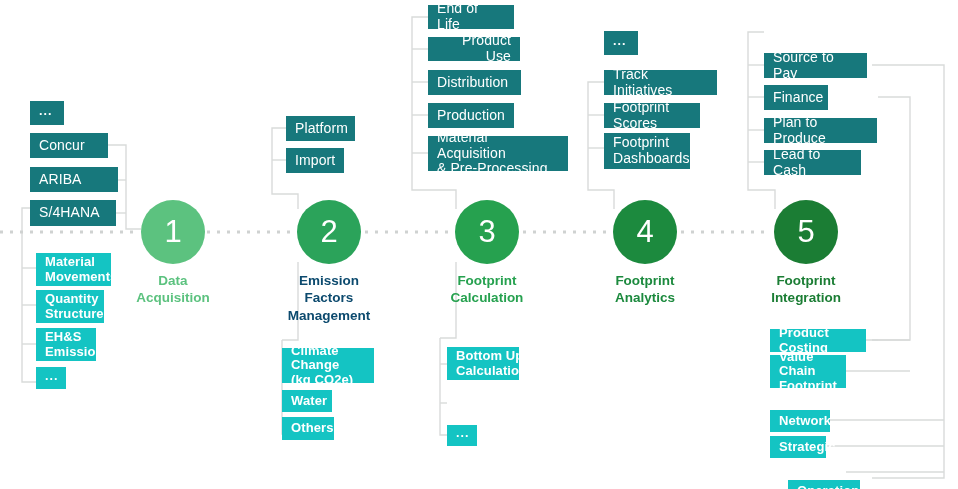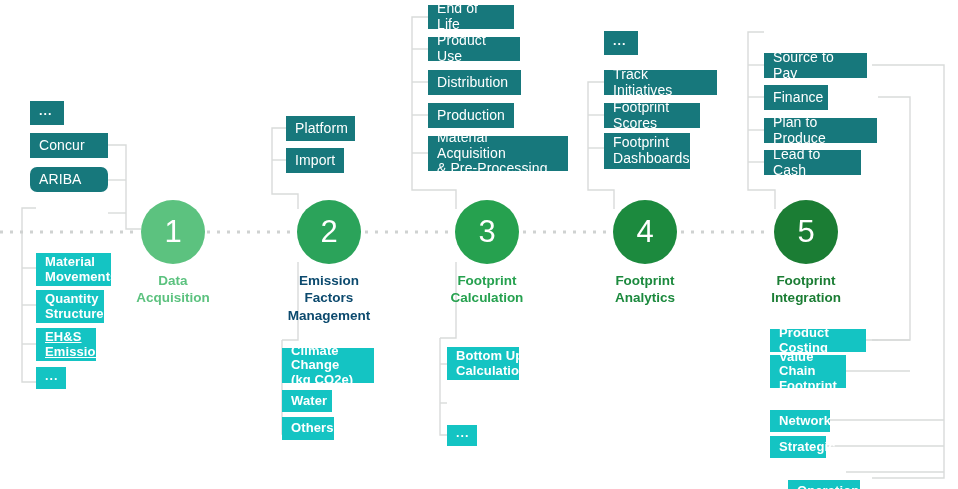--- a/index.html
+++ b/index.html
@@ -77,27 +77,28 @@
       <line x1="0" y1="232" x2="140" y2="232"></line>
       <line x1="207" y1="232" x2="296" y2="232"></line>
       <line x1="365" y1="232" x2="454" y2="232"></line>
       <line x1="523" y1="232" x2="612" y2="232"></line>
       <line x1="681" y1="232" x2="770" y2="232"></line>
     </g>
   </svg>
 
   <div class="node dark dots" style="left:30px;top:101px;width:34px;height:24px;">...</div>
   <div class="node dark" style="left:30px;top:133px;width:78px;height:25px;">Concur</div>
-  <div class="node dark" style="left:30px;top:167px;width:78px;height:25px;border-radius:7px;">ARIBA</div>
+  <div class="node dark" style="left:30px;top:167px;width:88px;height:25px;">ARIBA</div>
+  <div class="node dark" style="left:30px;top:200px;width:86px;height:26px;">S/4HANA</div>
 
   <div class="node light" style="left:36px;top:253px;width:75px;height:33px;">Material
 Movements</div>
   <div class="node light" style="left:36px;top:290px;width:68px;height:33px;">Quantity
 Structures</div>
-  <div class="node light" style="left:36px;top:328px;width:60px;height:33px;text-decoration:underline;">EH&amp;S
+  <div class="node light" style="left:36px;top:328px;width:60px;height:33px;">EH&amp;S
 Emissions</div>
   <div class="node light dots" style="left:36px;top:367px;width:30px;height:22px;">...</div>
 
   <div class="circle" style="left:141px;top:200px;width:64px;height:64px;background:#5cc27f;">1</div>
   <div class="steplabel" style="left:108px;top:272px;width:130px;color:#5cc27f;">Data
 Acquisition</div>
 
   <div class="node dark" style="left:286px;top:116px;width:69px;height:25px;">Platform</div>
   <div class="node dark" style="left:286px;top:148px;width:58px;height:25px;">Import</div>
 
@@ -105,21 +106,21 @@
 (kg CO2e)</div>
   <div class="node light" style="left:282px;top:390px;width:50px;height:22px;">Water</div>
   <div class="node light" style="left:282px;top:417px;width:52px;height:23px;">Others</div>
 
   <div class="circle" style="left:297px;top:200px;width:64px;height:64px;background:#2ba35a;">2</div>
   <div class="steplabel" style="left:264px;top:272px;width:130px;color:#0c4a6e;">Emission
 Factors
 Management</div>
 
   <div class="node dark" style="left:428px;top:5px;width:86px;height:24px;">End of Life</div>
-  <div class="node dark" style="left:428px;top:37px;width:92px;height:24px;">Product Use</div>
+  <div class="node dark" style="left:428px;top:37px;width:92px;height:24px;text-align:right;">Product Use</div>
   <div class="node dark" style="left:428px;top:70px;width:93px;height:25px;">Distribution</div>
   <div class="node dark" style="left:428px;top:103px;width:86px;height:25px;">Production</div>
   <div class="node dark" style="left:428px;top:136px;width:140px;height:35px;">Material Acquisition
 &amp; Pre-Processing</div>
 
   <div class="node light" style="left:447px;top:347px;width:72px;height:33px;">Bottom Up
 Calculation</div>
   <div class="node light dots" style="left:447px;top:425px;width:30px;height:21px;">...</div>
 
   <div class="circle" style="left:455px;top:200px;width:64px;height:64px;background:#26a14f;">3</div>

